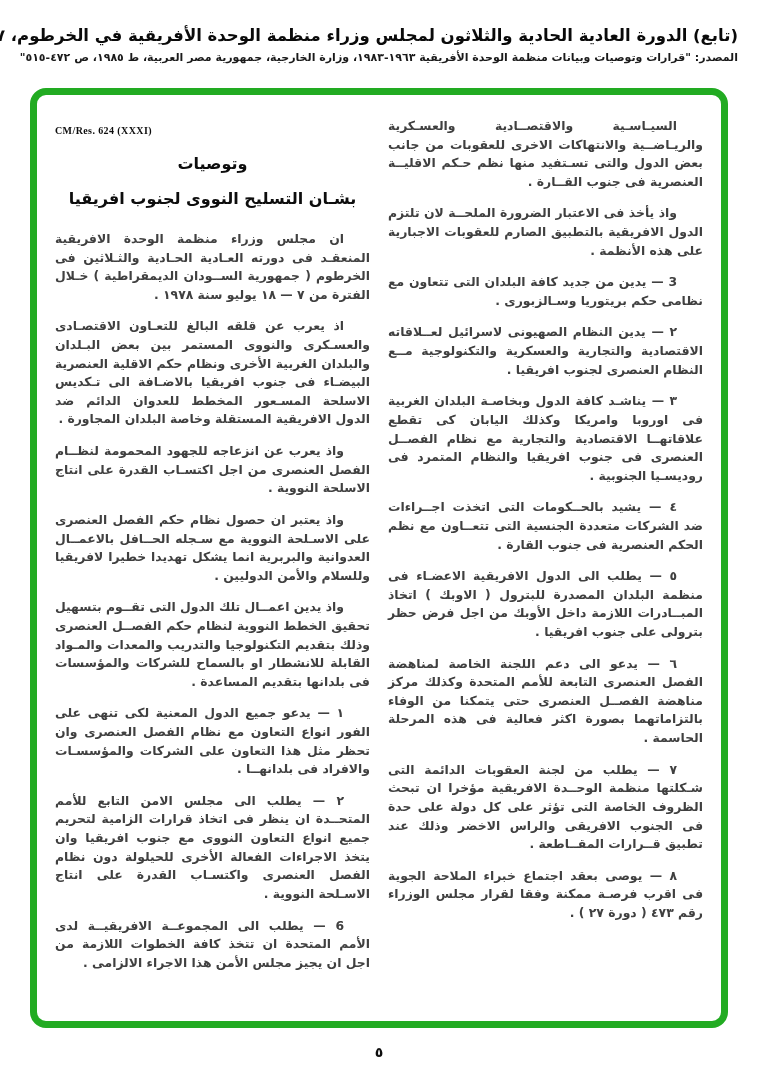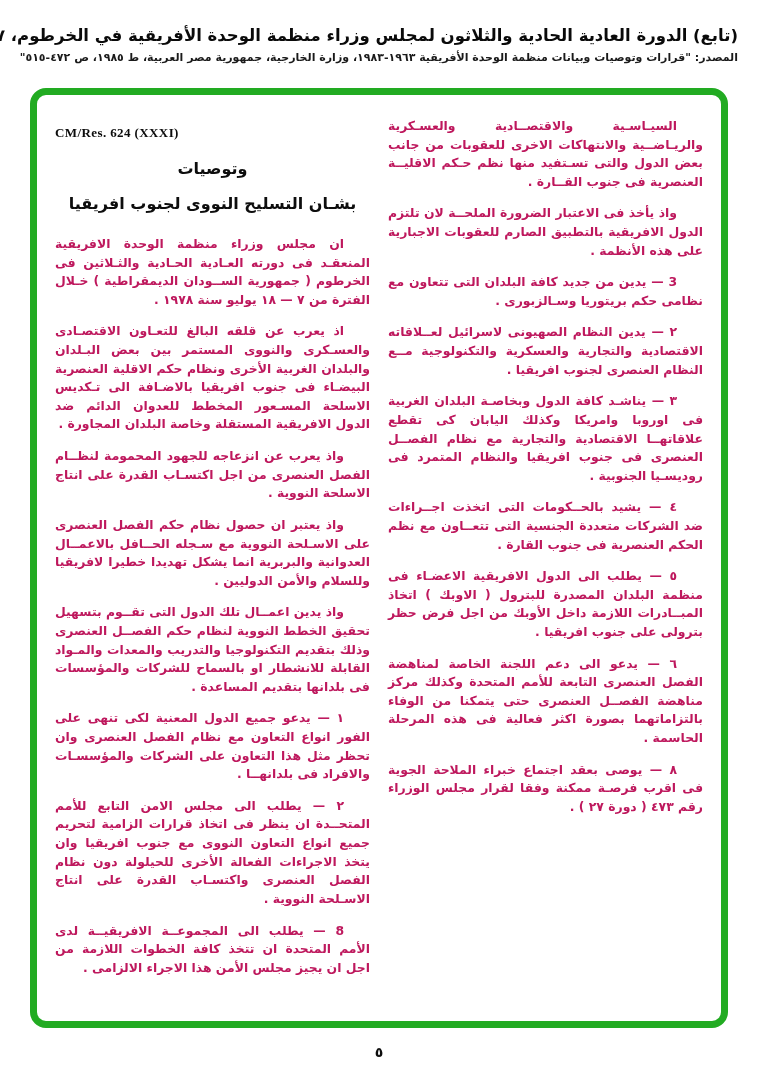--- a/index.html
+++ b/index.html
@@ -69,27 +69,27 @@
     width: 50%;
     direction: rtl;
   }
   .para {
     margin: 0 0 13px 0;
     font-size: 12.4px;
     font-weight: 700;
     line-height: 1.5;
     text-align: justify;
     text-indent: 26px;
-    color: #be185d;
+    color: #404040;
   }
   .doc-ref {
     direction: ltr;
     text-align: left;
     font-family: "Liberation Serif", serif;
-    font-size: 13px;
+    font-size: 10px;
     font-weight: 700;
     letter-spacing: 0.4px;
     margin: 8px 0 18px 0;
     color: #0d0d0d;
   }
   .res-title {
     text-align: center;
     font-size: 16px;
     font-weight: 700;
     margin: 0 0 16px 0;
@@ -129,35 +129,36 @@
 
       <div class="col">
         <p class="para">السيـاسـية والاقتصــادية والعسـكرية والريـاضــية والانتهاكات الاخرى للعقوبات من جانب بعض الدول والتى تسـتفيد منها نظم حـكم الاقليــة العنصرية فى جنوب القــارة .</p>
         <p class="para">واذ يأخذ فى الاعتبار الضرورة الملحــة لان تلتزم الدول الافريقية بالتطبيق الصارم للعقوبات الاجبارية على هذه الأنظمة .</p>
         <p class="para">3 — يدين من جديد كافة البلدان التى تتعاون مع نظامى حكم بريتوريا وسـالزبورى .</p>
         <p class="para">٢ — يدين النظام الصهيونى لاسرائيل لعــلاقاته الاقتصادية والتجارية والعسكرية والتكنولوجية مــع النظام العنصرى لجنوب افريقيا .</p>
         <p class="para">٣ — يناشـد كافة الدول وبخاصـة البلدان الغربية فى اوروبا وامريكا وكذلك اليابان كى تقطع علاقاتهــا الاقتصادية والتجارية مع نظام الفصــل العنصرى فى جنوب افريقيا والنظام المتمرد فى روديسـيا الجنوبية .</p>
         <p class="para">٤ — يشيد بالحــكومات التى اتخذت اجــراءات ضد الشركات متعددة الجنسية التى تتعــاون مع نظم الحكم العنصرية فى جنوب القارة .</p>
         <p class="para">٥ — يطلب الى الدول الافريقية الاعضـاء فى منظمة البلدان المصدرة للبترول ( الاوبك ) اتخاذ المبــادرات اللازمة داخل الأوبك من اجل فرض حظر بترولى على جنوب افريقيا .</p>
         <p class="para">٦ — يدعو الى دعم اللجنة الخاصة لمناهضة الفصل العنصرى التابعة للأمم المتحدة وكذلك مركز مناهضة الفصــل العنصرى حتى يتمكنا من الوفاء بالتزاماتهما بصورة اكثر فعالية فى هذه المرحلة الحاسمة .</p>
+        <p class="para">٧ — يطلب من لجنة العقوبات الدائمة التى شـكلتها منظمة الوحــدة الافريقية مؤخرا ان تبحث الظروف الخاصة التى تؤثر على كل دولة على حدة فى الجنوب الافريقى والراس الاخضر وذلك عند تطبيق قــرارات المقــاطعة .</p>
         <p class="para">٨ — يوصى بعقد اجتماع خبراء الملاحة الجوية فى اقرب فرصـة ممكنة وفقا لقرار مجلس الوزراء رقم ٤٧٣ ( دورة ٢٧ ) .</p>
       </div>
 
       <div class="col">
         <div class="doc-ref">CM/Res. 624 (XXXI)</div>
         <div class="res-title">وتوصيات</div>
         <div class="res-subject">بشـان التسليح النووى لجنوب افريقيا</div>
         <p class="para">ان مجلس وزراء منظمة الوحدة الافريقية المنعقـد فى دورته العـادية الحـادية والثـلاثين فى الخرطوم ( جمهورية الســودان الديمقراطية ) خـلال الفترة من ٧ — ١٨ يوليو سنة ١٩٧٨ .</p>
         <p class="para">اذ يعرب عن قلقه البالغ للتعـاون الاقتصـادى والعسـكرى والنووى المستمر بين بعض البـلدان والبلدان الغربية الأخرى ونظام حكم الاقلية العنصرية البيضـاء فى جنوب افريقيا بالاضـافة الى تـكديس الاسلحة المسـعور المخطط للعدوان الدائم ضد الدول الافريقية المستقلة وخاصة البلدان المجاورة .</p>
         <p class="para">واذ يعرب عن انزعاجه للجهود المحمومة لنظــام الفصل العنصرى من اجل اكتسـاب القدرة على انتاج الاسلحة النووية .</p>
         <p class="para">واذ يعتبر ان حصول نظام حكم الفصل العنصرى على الاسـلحة النووية مع سـجله الحــافل بالاعمــال العدوانية والبربرية انما يشكل تهديدا خطيرا لافريقيا وللسلام والأمن الدوليين .</p>
         <p class="para">واذ يدين اعمــال تلك الدول التى تقــوم بتسهيل تحقيق الخطط النووية لنظام حكم الفصــل العنصرى وذلك بتقديم التكنولوجيا والتدريب والمعدات والمـواد القابلة للانشطار او بالسماح للشركات والمؤسسات فى بلدانها بتقديم المساعدة .</p>
         <p class="para">١ — يدعو جميع الدول المعنية لكى تنهى على الفور انواع التعاون مع نظام الفصل العنصرى وان تحظر مثل هذا التعاون على الشركات والمؤسسـات والافراد فى بلدانهــا .</p>
         <p class="para">٢ — يطلب الى مجلس الامن التابع للأمم المتحــدة ان ينظر فى اتخاذ قرارات الزامية لتحريم جميع انواع التعاون النووى مع جنوب افريقيا وان يتخذ الاجراءات الفعالة الأخرى للحيلولة دون نظام الفصل العنصرى واكتسـاب القدرة على انتاج الاسـلحة النووية .</p>
-        <p class="para">8 — يطلب الى المجموعــة الافريقيــة لدى الأمم المتحدة ان تتخذ كافة الخطوات اللازمة من اجل ان يجيز مجلس الأمن هذا الاجراء الالزامى .</p>
+        <p class="para">6 — يطلب الى المجموعــة الافريقيــة لدى الأمم المتحدة ان تتخذ كافة الخطوات اللازمة من اجل ان يجيز مجلس الأمن هذا الاجراء الالزامى .</p>
       </div>
 
     </div>
   </div>
 
   <div class="page-number">٥</div>
 
 </div>
 
 </body></html>

